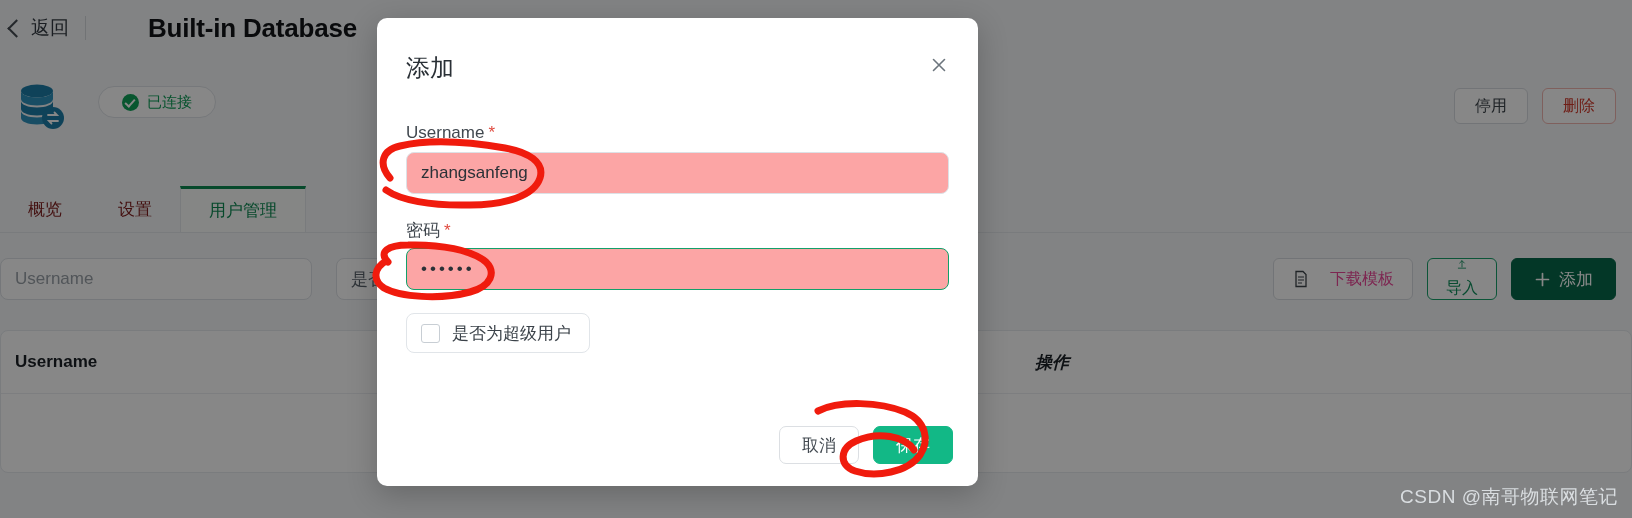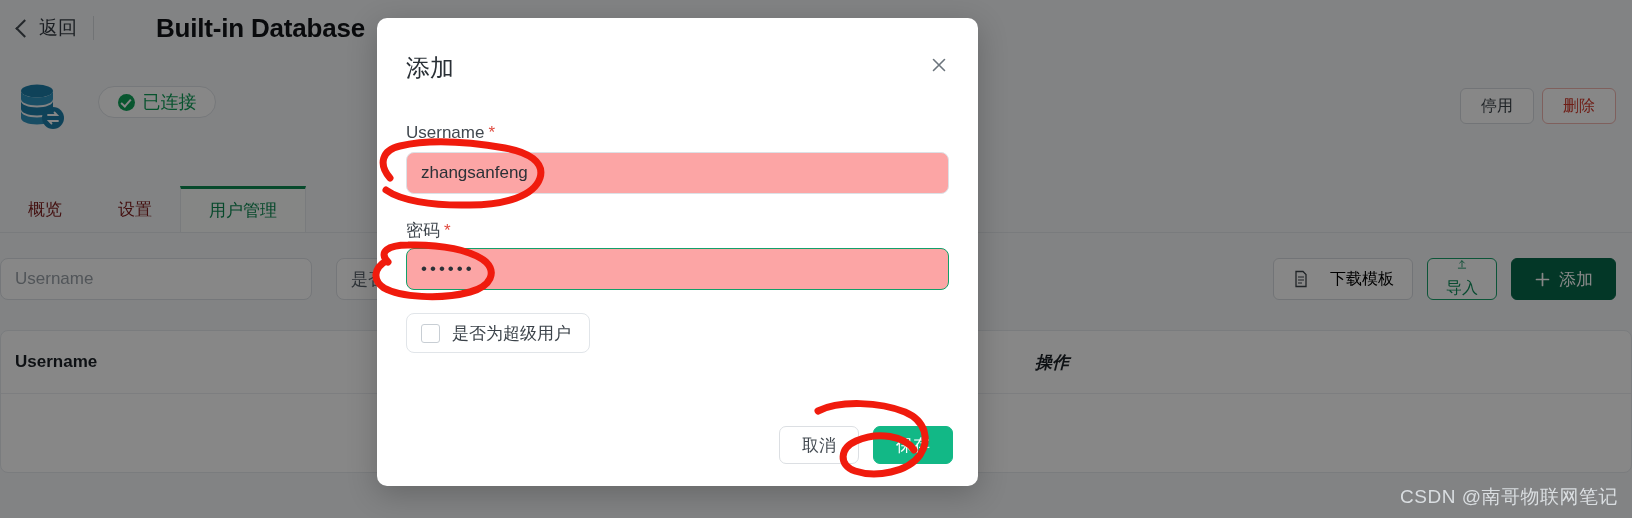--- a/index.html
+++ b/index.html
@@ -28,21 +28,21 @@
     background: #f5f7f9;
   }
 
   
   .topbar {
     position: absolute;
     left: 0; top: 0;
     width: 1632px; height: 56px;
     display: flex;
     align-items: center;
-    padding-left: 12px;
+    padding-left: 4px;
     box-sizing: border-box;
   }
   .back-link {
     display: flex;
     align-items: center;
     gap: 8px;
     color: #333a42;
     font-size: 19px;
     cursor: pointer;
   }
@@ -82,21 +82,21 @@
   .pill {
     position: absolute;
     height: 32px;
     border: 1px solid #dfe3e8;
     border-radius: 16px;
     background: #ffffff;
     display: flex;
     align-items: center;
     justify-content: center;
     gap: 8px;
-    font-size: 18px;
+    font-size: 15px;
     box-sizing: border-box;
     padding: 0 16px;
   }
   .pill-connected {
     left: 98px; top: 14px;
     width: 118px;
     color: #0f9d58;
   }
   .check-dot {
     width: 17px; height: 17px;
@@ -119,21 +119,21 @@
     min-width: 160px;
     color: #5a636c;
     padding: 0 14px;
     border-radius: 6px;
   }
 
   .top-actions {
     position: absolute;
     right: 16px; top: 88px;
     display: flex;
-    gap: 8px;
+    gap: 14px;
   }
   .btn {
     border-radius: 6px;
     font-size: 16px;
     display: inline-flex;
     align-items: center;
     justify-content: center;
     box-sizing: border-box;
     cursor: pointer;
     background: #fff;
@@ -218,21 +218,21 @@
 
   .right-actions {
     position: absolute;
     right: 16px; top: 0;
     display: flex;
     align-items: center;
     gap: 14px;
   }
   .btn-outline-dark {
     border: 1px solid #d8dce1;
-    color: #000000;
+    color: #ec4899;
     height: 42px;
     padding: 9px 18px;
     gap: 20px;
   }
   .btn-outline-green {
     border: 1px solid #17a06a;
     color: #0f8f5c;
     height: 42px;
     padding: 0 18px;
     gap: 8px;

